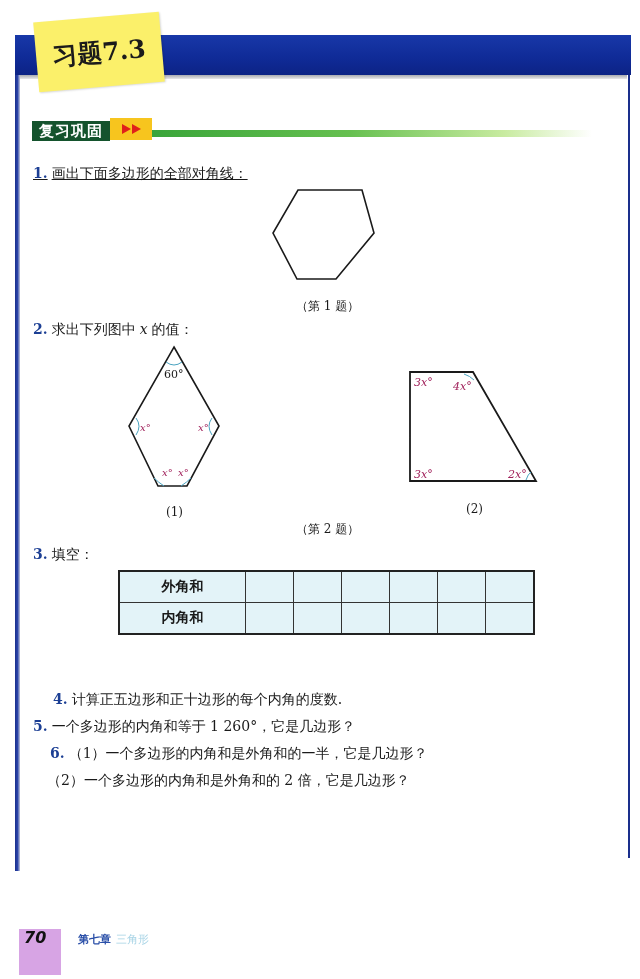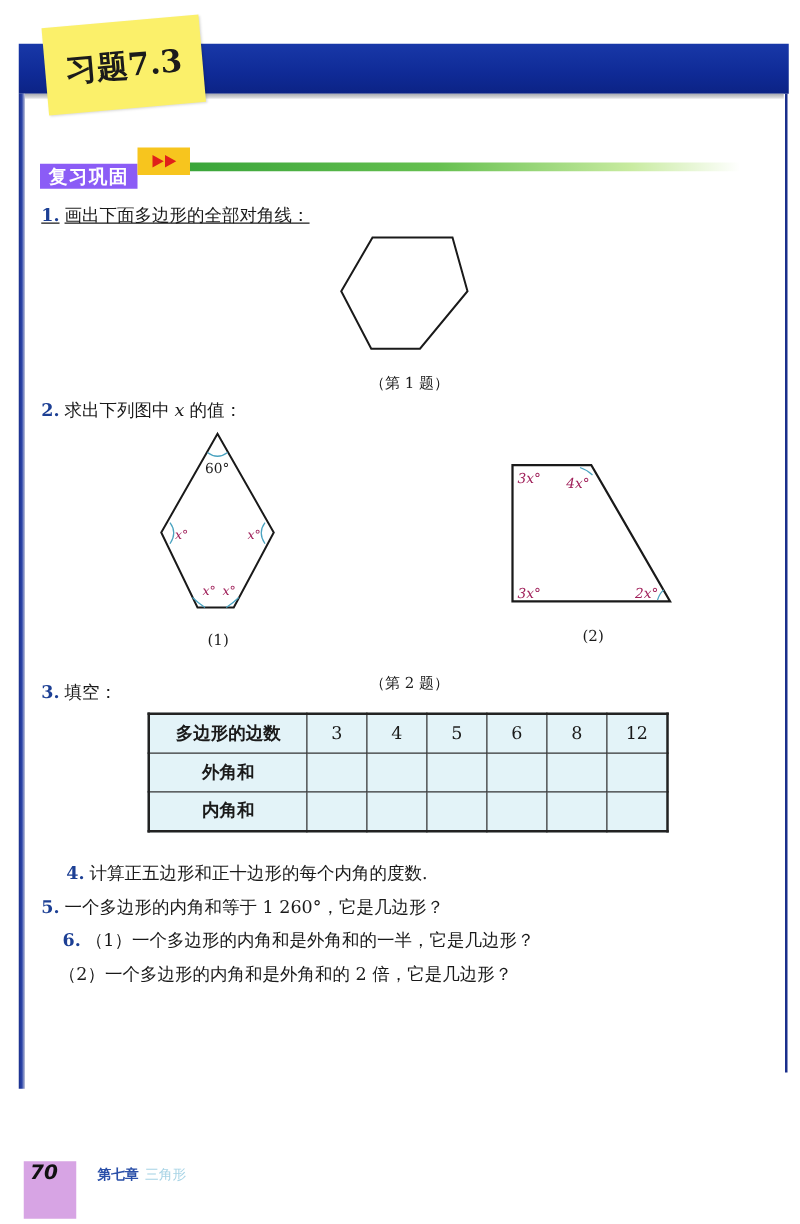--- a/index.html
+++ b/index.html
@@ -34,22 +34,22 @@
       box-shadow: 1px 1px 2px rgba(0,0,0,0.15);
       display: flex; align-items: center; justify-content: center;
     }
     .title-tag span {
       font-family: "DejaVu Serif", serif;
       font-weight: bold; font-size: 25px; color: #1b1b1b;
       letter-spacing: 0px;
     }
     
     .sec-label {
-      left: 32px; top: 131px; width: 78px; height: 20px;
-      background: #8b5cf6; color: #fff;
+      left: 32px; top: 121px; width: 78px; height: 20px;
+      background: #14532d; color: #fff;
       font-family: "DejaVu Sans", sans-serif; font-weight: bold; font-size: 15px;
       line-height: 20px; text-align: center; letter-spacing: 1px;
     }
     .sec-arrows {
       left: 110px; top: 118px; width: 42px; height: 22px;
       background: #f7c51e;
       display: flex; align-items: center; justify-content: center; gap: 1px;
     }
     .tri {
       width: 0; height: 0;
@@ -145,36 +145,27 @@
 <svg class="abs" style="left:400px; top:362px;" width="150" height="130">
   <polygon points="10,10 73,10 136,119 10,119" fill="none" stroke="#1a1a1a" stroke-width="1.8"></polygon>
   <path d="M 64,12 Q 70,14 74,18" fill="none" stroke="#4aa3c0" stroke-width="1"></path>
   <path d="M 126,118 Q 128,112 131,110" fill="none" stroke="#4aa3c0" stroke-width="1"></path>
   <text x="14" y="24" font-size="11" font-style="italic" fill="#a0205a">3x°</text>
   <text x="53" y="28" font-size="11" font-style="italic" fill="#a0205a">4x°</text>
   <text x="14" y="116" font-size="11" font-style="italic" fill="#a0205a">3x°</text>
   <text x="108" y="116" font-size="11" font-style="italic" fill="#a0205a">2x°</text>
 </svg>
 <div class="abs caption" style="left:466px; top:502px;">(2)</div>
-<div class="abs caption" style="left:296px; top:521px;margin-top:17px;">（第 2 题）</div>
+<div class="abs caption" style="left:296px; top:521px;">（第 2 题）</div>
 
 <div class="abs q" style="left:33px; top:545px;">
   <span class="qnum">3.</span><span>填空：</span>
 </div>
 <table class="abs fill">
   <tbody>
-      <tr>
-    <td class="hd">多边形的边数</td>
-    <td class="n">3</td>
-    <td class="n">4</td>
-    <td class="n">5</td>
-    <td class="n">6</td>
-    <td class="n">8</td>
-    <td class="n">12</td>
-  </tr>
   <tr>
     <td class="hd">外角和</td>
     <td class="n"></td>
     <td class="n"></td>
     <td class="n"></td>
     <td class="n"></td>
     <td class="n"></td>
     <td class="n"></td>
   </tr>
   <tr>

